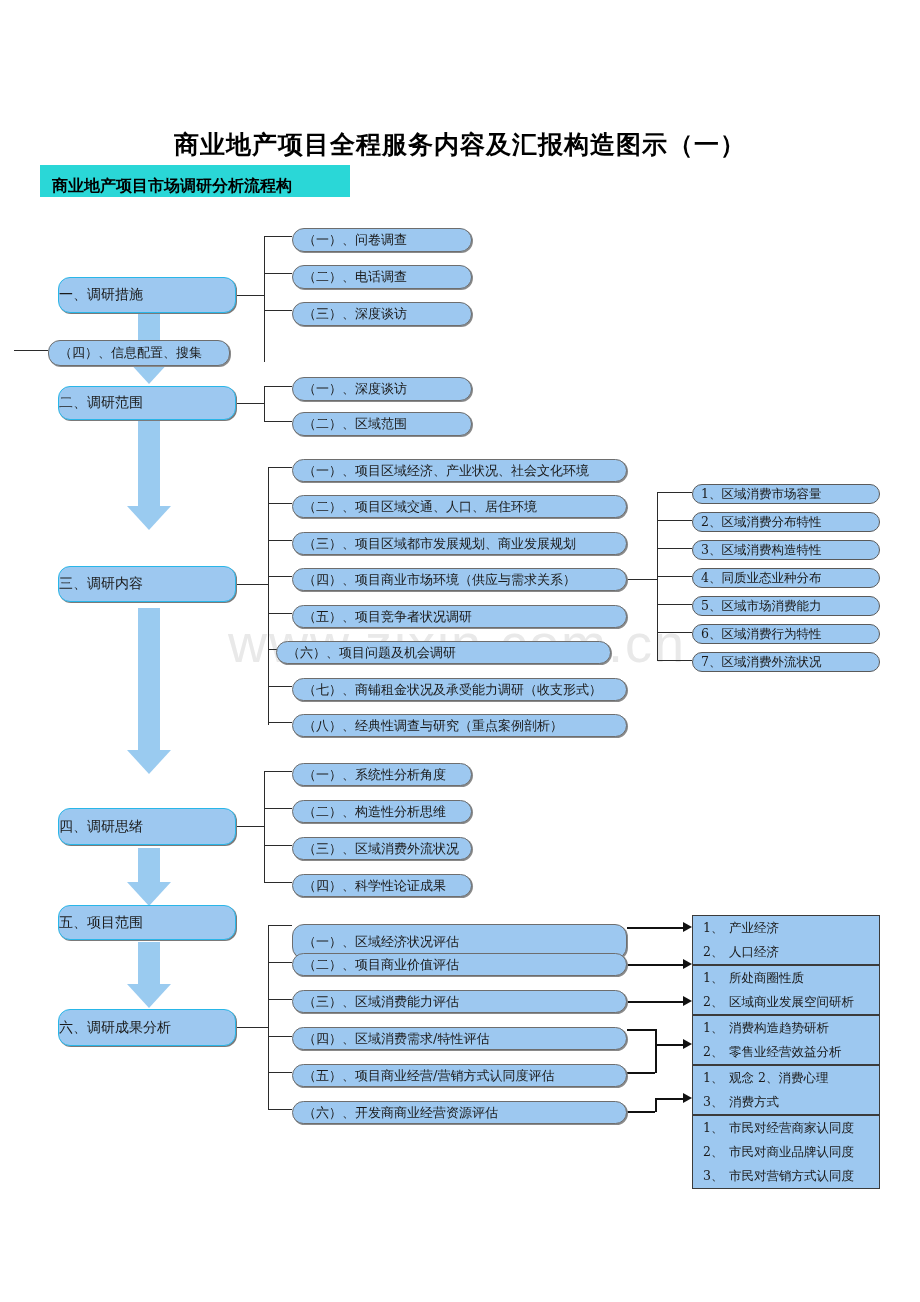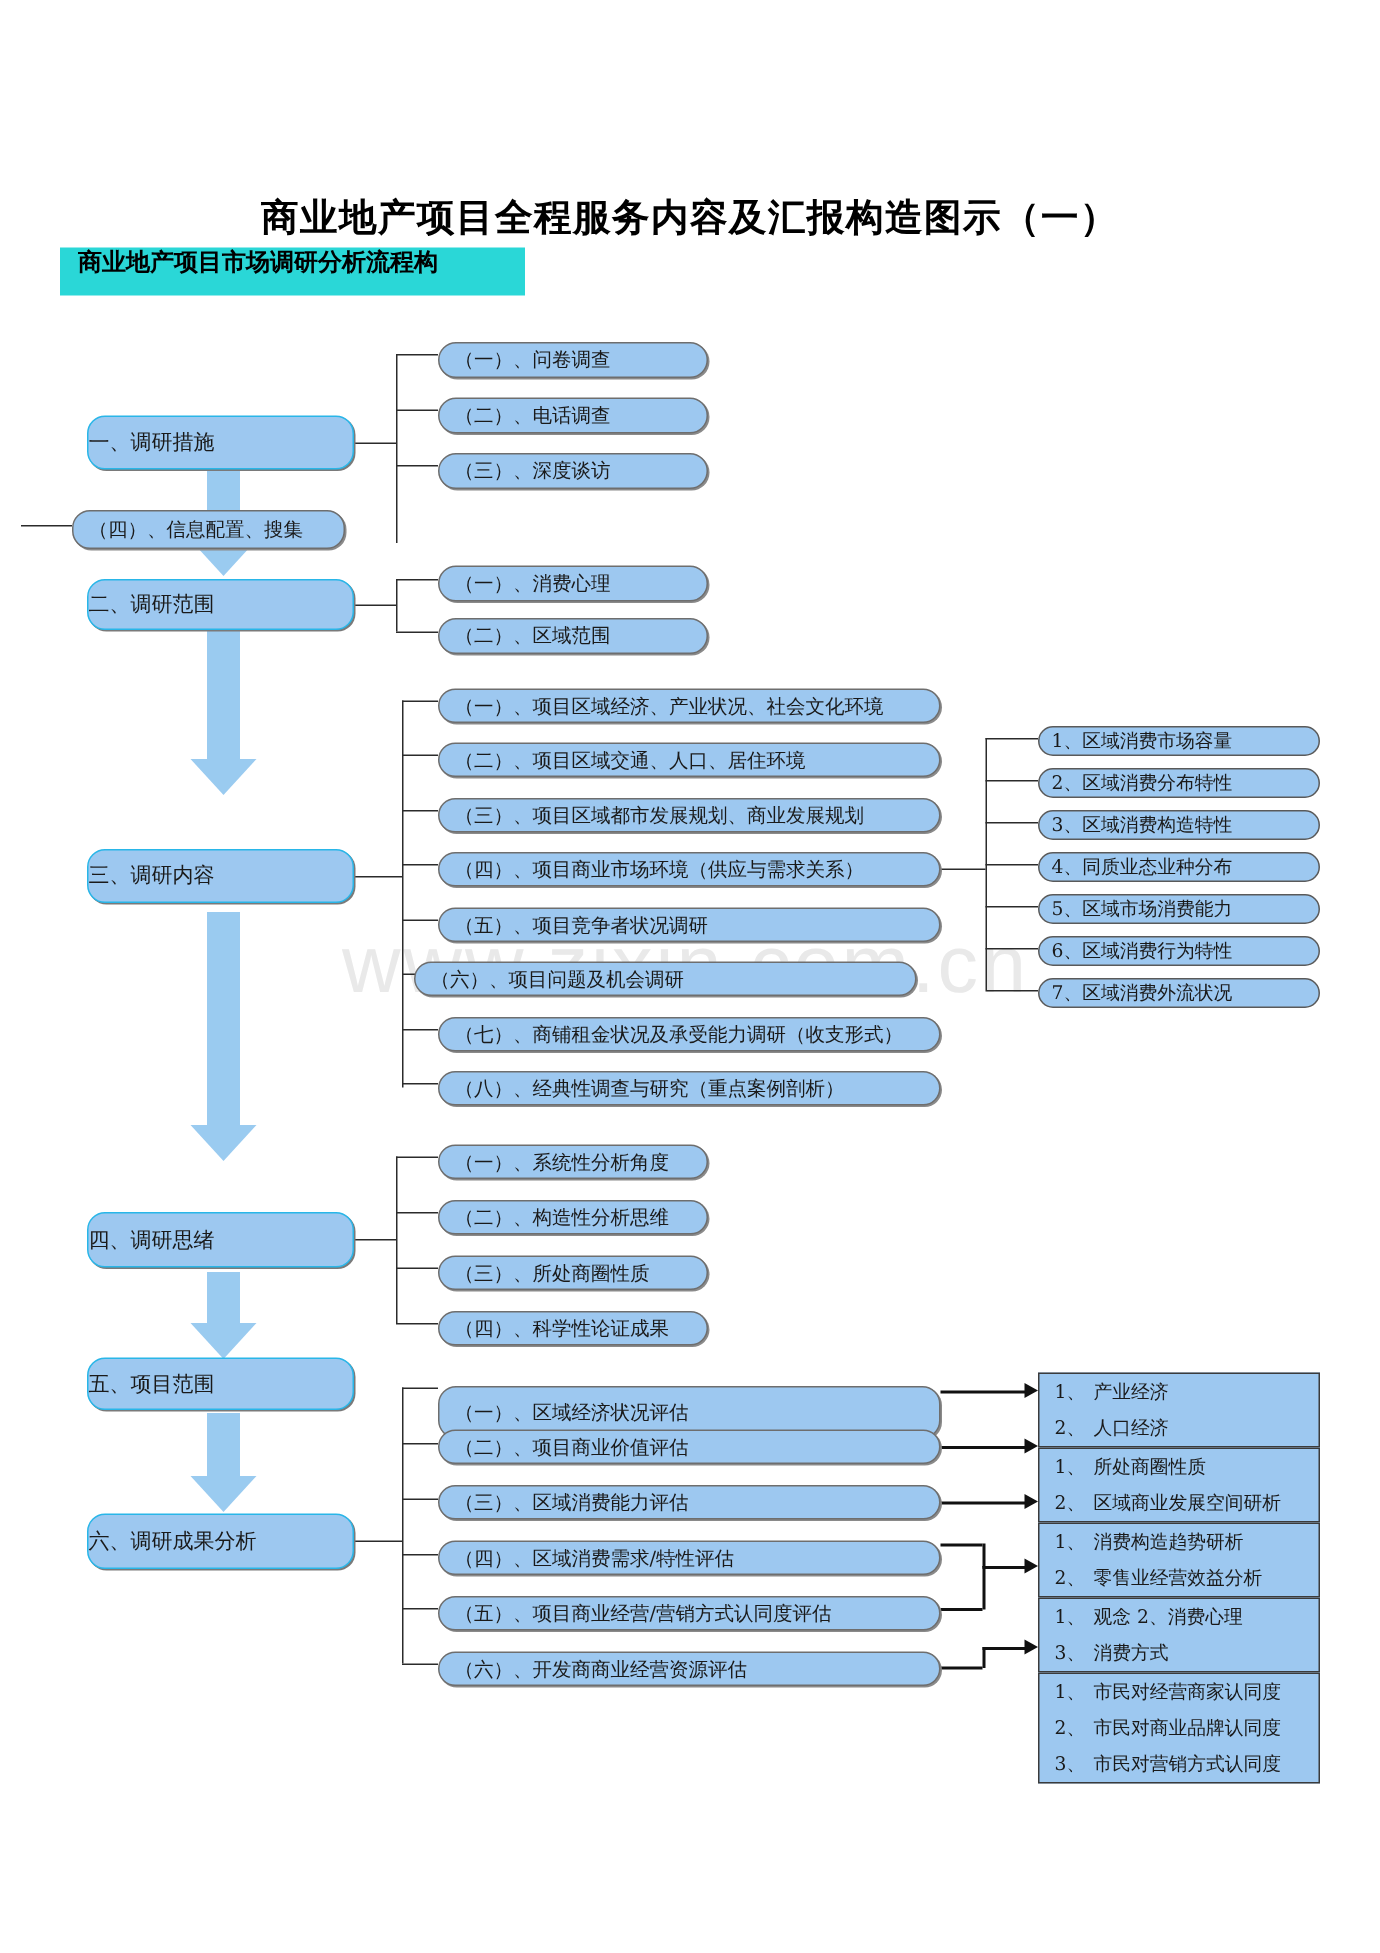--- a/index.html
+++ b/index.html
@@ -20,21 +20,21 @@
 
   
   .page-title{
     position:absolute;left:0;top:100px;width:920px;text-align:center;
     font-size:25px;font-weight:bold;color:#000;
     font-family:"DejaVu Serif","Liberation Serif",serif;
     letter-spacing:1px;z-index:5;margin-top:28px;
   }
   .banner{
     position:absolute;left:40px;top:165px;width:310px;height:32px;
-    background:#2ad7d7;display:flex;align-items:flex-start;
+    background:#2ad7d7;display:flex;align-items:flex-end;
     padding-left:12px;box-sizing:border-box;z-index:5;
   }
   .banner span{
     font-size:16px;font-weight:bold;color:#000;
     font-family:"DejaVu Serif","Liberation Serif",serif;
   }
 
   
   .box{
     position:absolute;box-sizing:border-box;
@@ -173,21 +173,21 @@
   <div class="box leaf-box" style="left:292px;top:302px;width:180px;height:24px;">
     <span>（三）、深度谈访</span>
   </div>
 
   <div class="hline" style="left:236px;top:403px;width:28px;"></div>
   <div class="vline" style="left:264px;top:386px;height:35px;"></div>
   <div class="hline" style="left:264px;top:386px;width:28px;"></div>
   <div class="hline" style="left:264px;top:421px;width:28px;"></div>
 
   <div class="box leaf-box" style="left:292px;top:377px;width:180px;height:24px;">
-    <span>（一）、消费心理</span>
+    <span>（一）、深度谈访</span>
   </div>
   <div class="box leaf-box" style="left:292px;top:412px;width:180px;height:24px;">
     <span>（二）、区域范围</span>
   </div>
 
   <div class="hline" style="left:236px;top:584px;width:32px;"></div>
   <div class="vline" style="left:268px;top:467px;height:258px;"></div>
   <div class="hline" style="left:268px;top:467px;width:24px;"></div>
   <div class="hline" style="left:268px;top:503px;width:24px;"></div>
   <div class="hline" style="left:268px;top:540px;width:24px;"></div>
@@ -261,21 +261,21 @@
   <div class="hline" style="left:264px;top:845px;width:28px;"></div>
   <div class="hline" style="left:264px;top:882px;width:28px;"></div>
 
   <div class="box leaf-box" style="left:292px;top:763px;width:180px;height:23px;">
     <span>（一）、系统性分析角度</span>
   </div>
   <div class="box leaf-box" style="left:292px;top:800px;width:180px;height:23px;">
     <span>（二）、构造性分析思维</span>
   </div>
   <div class="box leaf-box" style="left:292px;top:837px;width:180px;height:23px;">
-    <span>（三）、所处商圈性质</span>
+    <span>（三）、区域消费外流状况</span>
   </div>
   <div class="box leaf-box" style="left:292px;top:874px;width:180px;height:23px;">
     <span>（四）、科学性论证成果</span>
   </div>
 
   <div class="hline" style="left:236px;top:1027px;width:32px;"></div>
   <div class="vline" style="left:268px;top:925px;height:184px;"></div>
   <div class="hline" style="left:268px;top:925px;width:24px;"></div>
   <div class="hline" style="left:268px;top:962px;width:24px;"></div>
   <div class="hline" style="left:268px;top:999px;width:24px;"></div>

